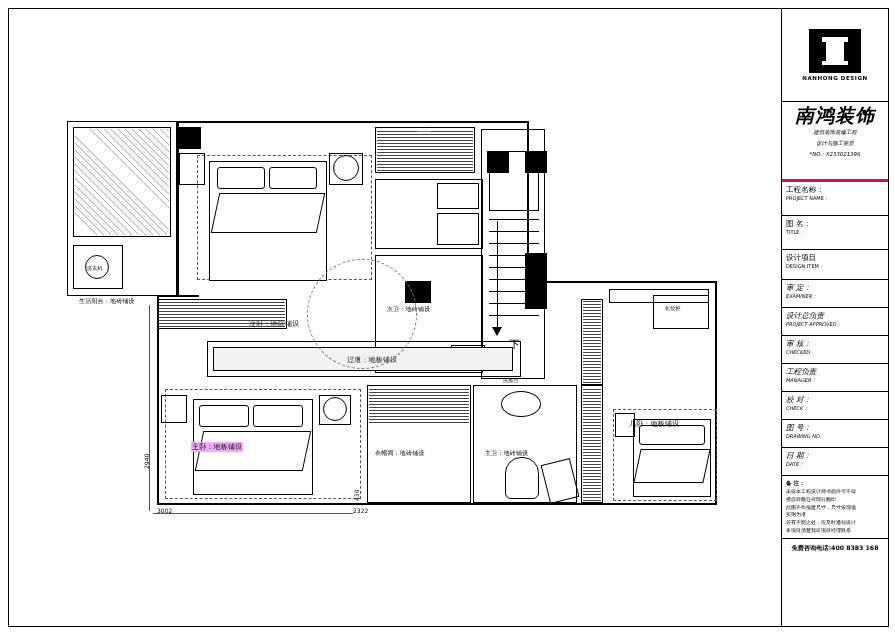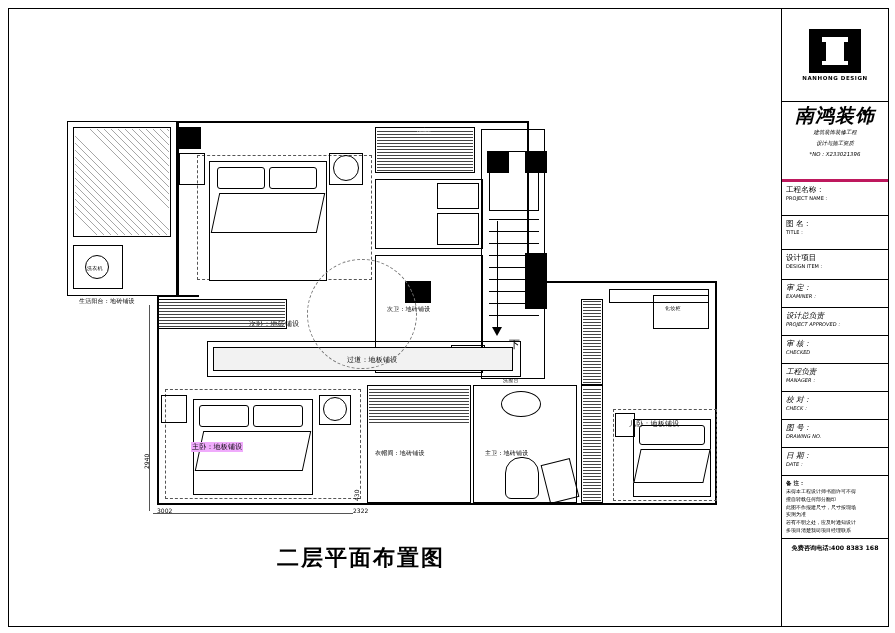--- a/index.html
+++ b/index.html
@@ -174,21 +174,20 @@
       <div class="lbl xs" style="left:30px;top:156px;">洗衣机</div>
 
       <div class="dim rot" style="left:86px;top:360px;">2940</div>
       <div class="dim" style="left:100px;top:398px;">3002</div>
       <div class="dim" style="left:296px;top:398px;">2322</div>
       <div class="dim rot" style="left:296px;top:392px;">430</div>
       <div class="ln h" style="left:96px;top:404px;width:200px;background:#555;"></div>
       <div class="ln v" style="left:92px;top:196px;height:206px;background:#555;"></div>
     </div>
 
-    <div class="maintitle">二层平面布置图</div>
   </div>
 
   <div class="titleblock">
     <div class="tb-logo">
       <div class="logo-badge">
           <div class="logo-col"></div>
         </div>
       <div class="logo-en">NANHONG DESIGN</div>
     </div>
     <div class="tb-brand">

